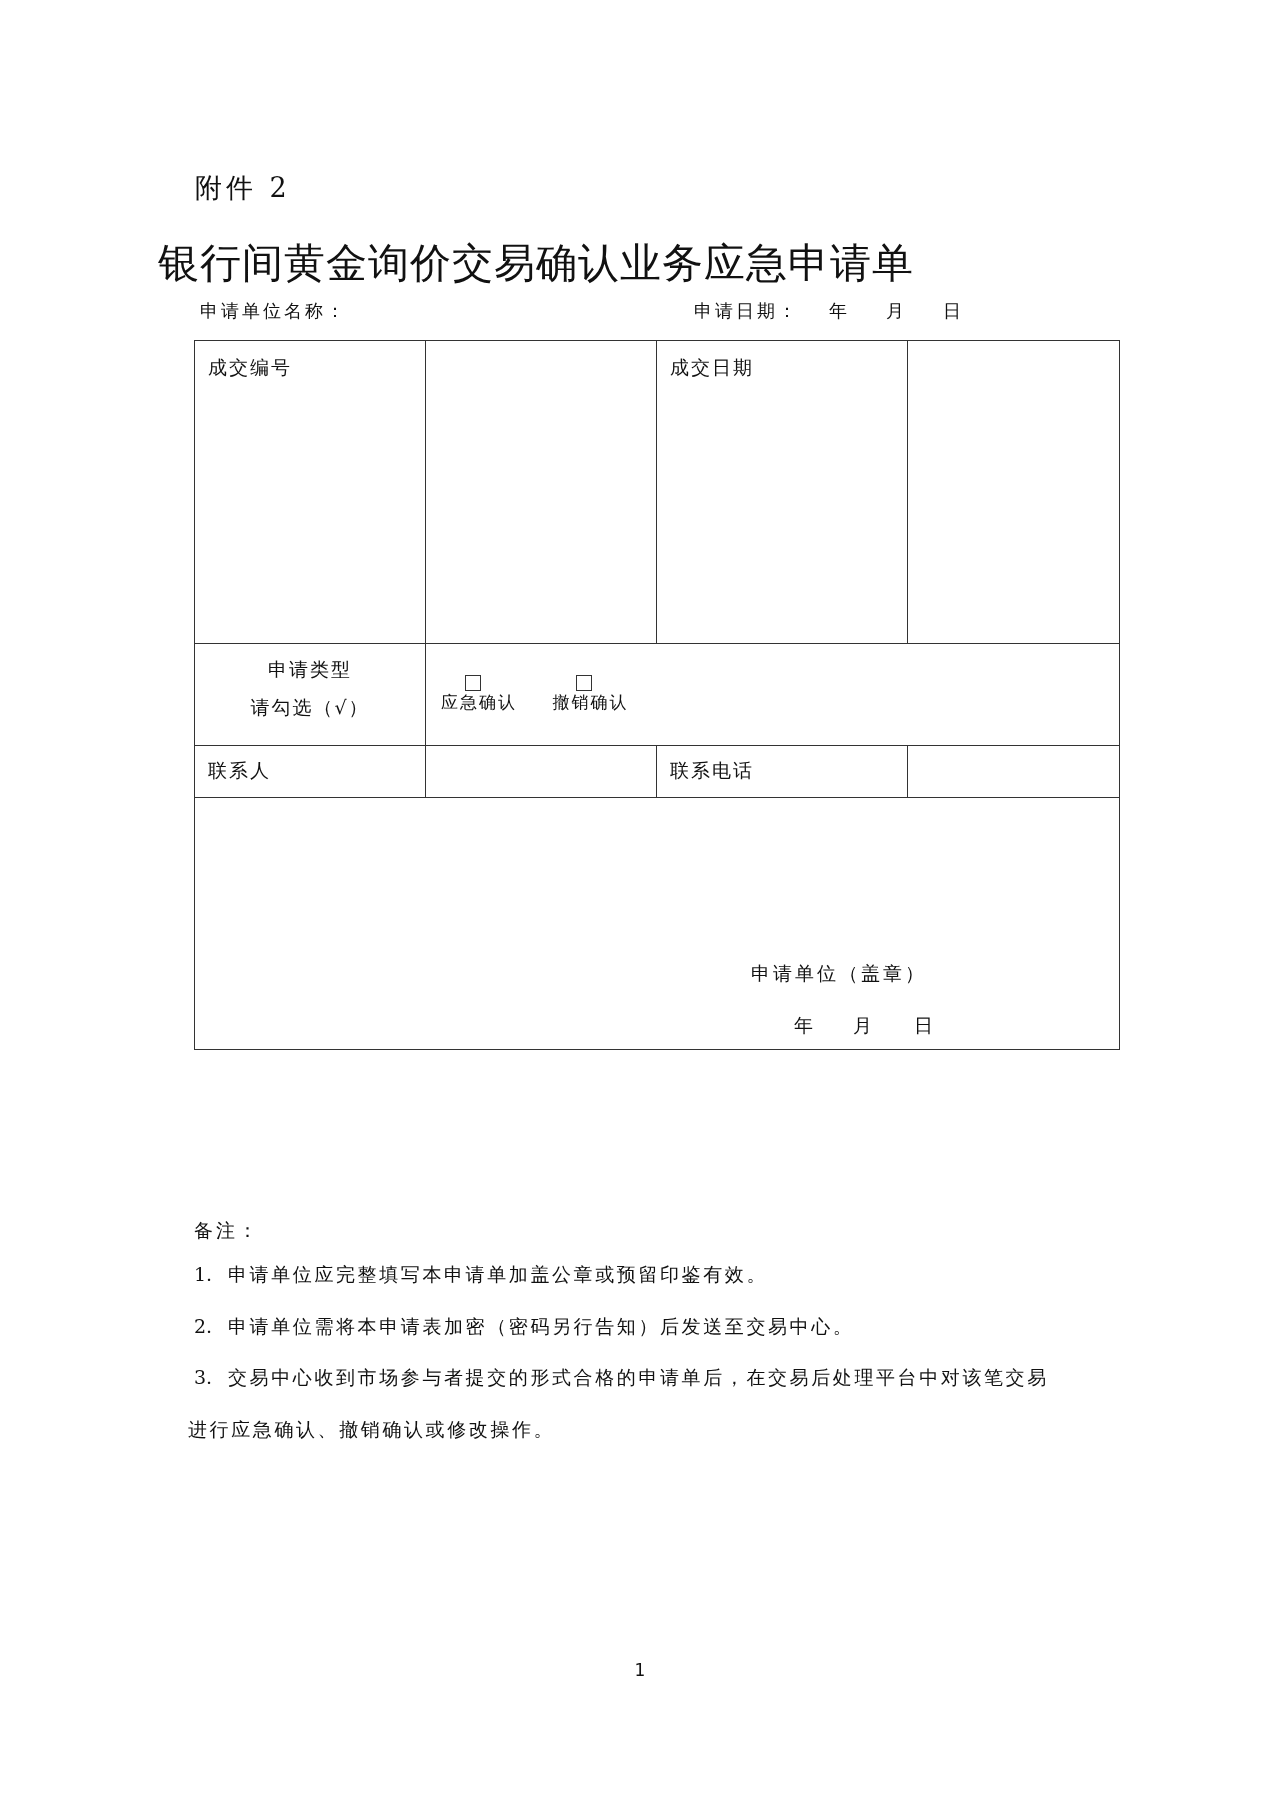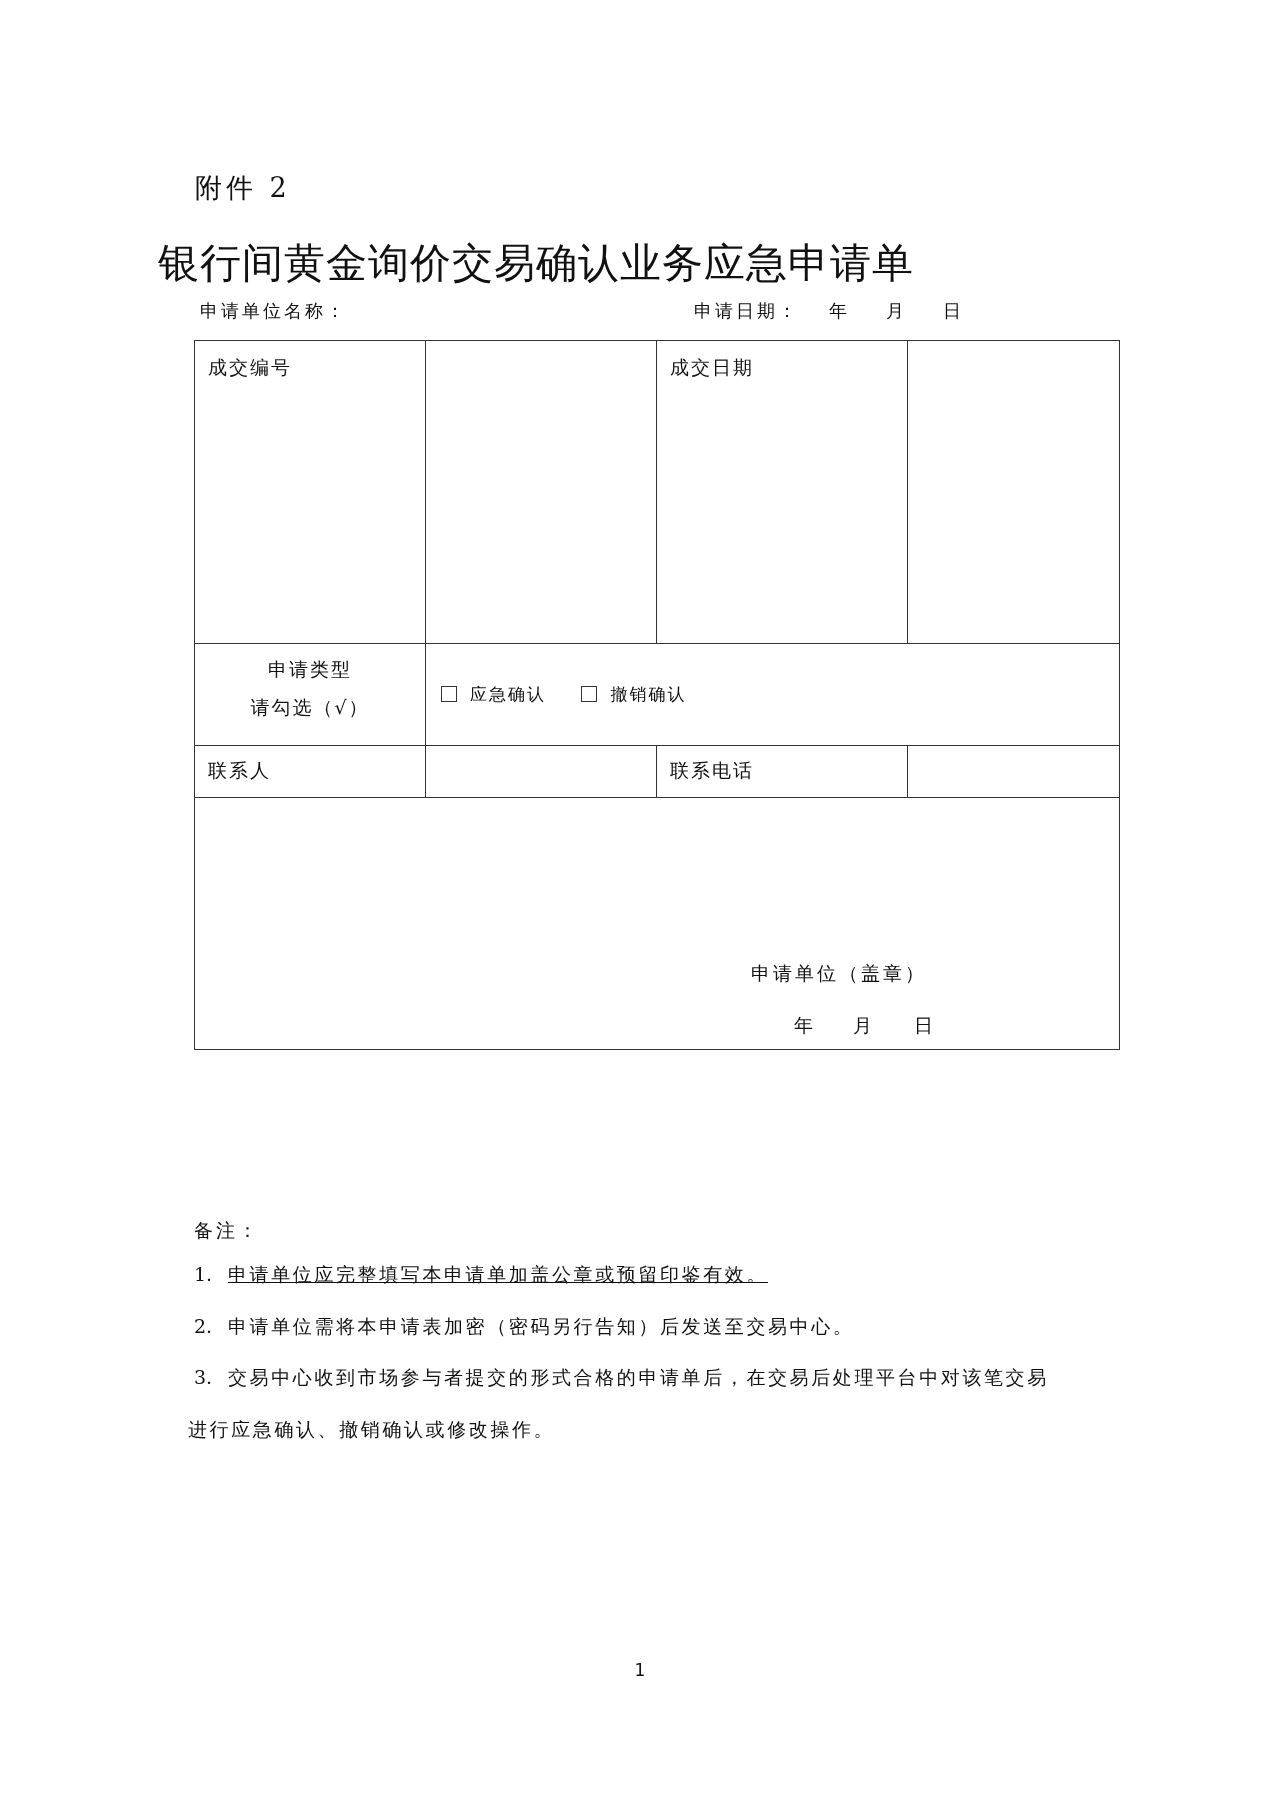--- a/index.html
+++ b/index.html
@@ -30,21 +30,21 @@
   .form-table tr.r3 td { height: 51px; margin-left: 41px; }
   .form-table tr.r4 td { height: 251px; }
   .form-table tr.r5 td { height: 150px; border-bottom: 4px solid #111111; }
 
   .cell-label { display: block; padding: 14px 0 0 13px; }
   .cell-label-mid { display: block; padding: 12px 0 0 13px; }
   .type-label { text-align: center; }
   .type-label .l1 { display: block; margin-top: 13px; }
   .type-label .l2 { display: block; margin-top: 12px; }
   .type-options { vertical-align: middle !important; padding-left: 15px !important; font-size: 17px !important; }
-  .opt { display: inline-flex; align-items: center; margin-right: 28px; }
+  .opt { display: inline-flex; align-items: center; margin-right: 28px; flex-direction: column; }
   .checkbox {
     display: inline-block; width: 14px; height: 14px;
     border: 1.5px solid #333333; margin-right: 13px; background: #fff;
   }
   .sig-cell { position: relative; }
   .sig-stamp { position: absolute; left: 556px; top: 163px; font-size: 19px; letter-spacing: 3px; }
   .sig-date { position: absolute; left: 599px; top: 215px; font-size: 19px; }
   .sig-date span { display: inline-block; }
   .center-cell { position: relative; }
   .center-title { position: absolute; left: 13px; top: 15px; }
@@ -117,21 +117,21 @@
       <span class="sig-stamp">申请单位（盖章）</span>
       <span class="sig-date">
         <span>年</span><span style="width:38px"></span><span>月</span><span style="width:40px"></span><span>日</span>
       </span>
     </td>
   </tr>
 </tbody>
   </table>
 
 <div class="abs notes-title">备注：</div>
-<div class="abs note" style="top:1262px;text-decoration:underline;">
+<div class="abs note" style="top:1262px;">
   <span class="num">1.</span><span>申请单位应完整填写本申请单加盖公章或预留印鉴有效。</span>
 </div>
 <div class="abs note" style="top:1314px;">
   <span class="num">2.</span><span>申请单位需将本申请表加密（密码另行告知）后发送至交易中心。</span>
 </div>
 <div class="abs note" style="top:1365px;">
   <span class="num">3.</span><span>交易中心收到市场参与者提交的形式合格的申请单后，在交易后处理平台中对该笔交易</span>
 </div>
 <div class="abs note-cont" style="top:1417px;">进行应急确认、撤销确认或修改操作。</div>
 

